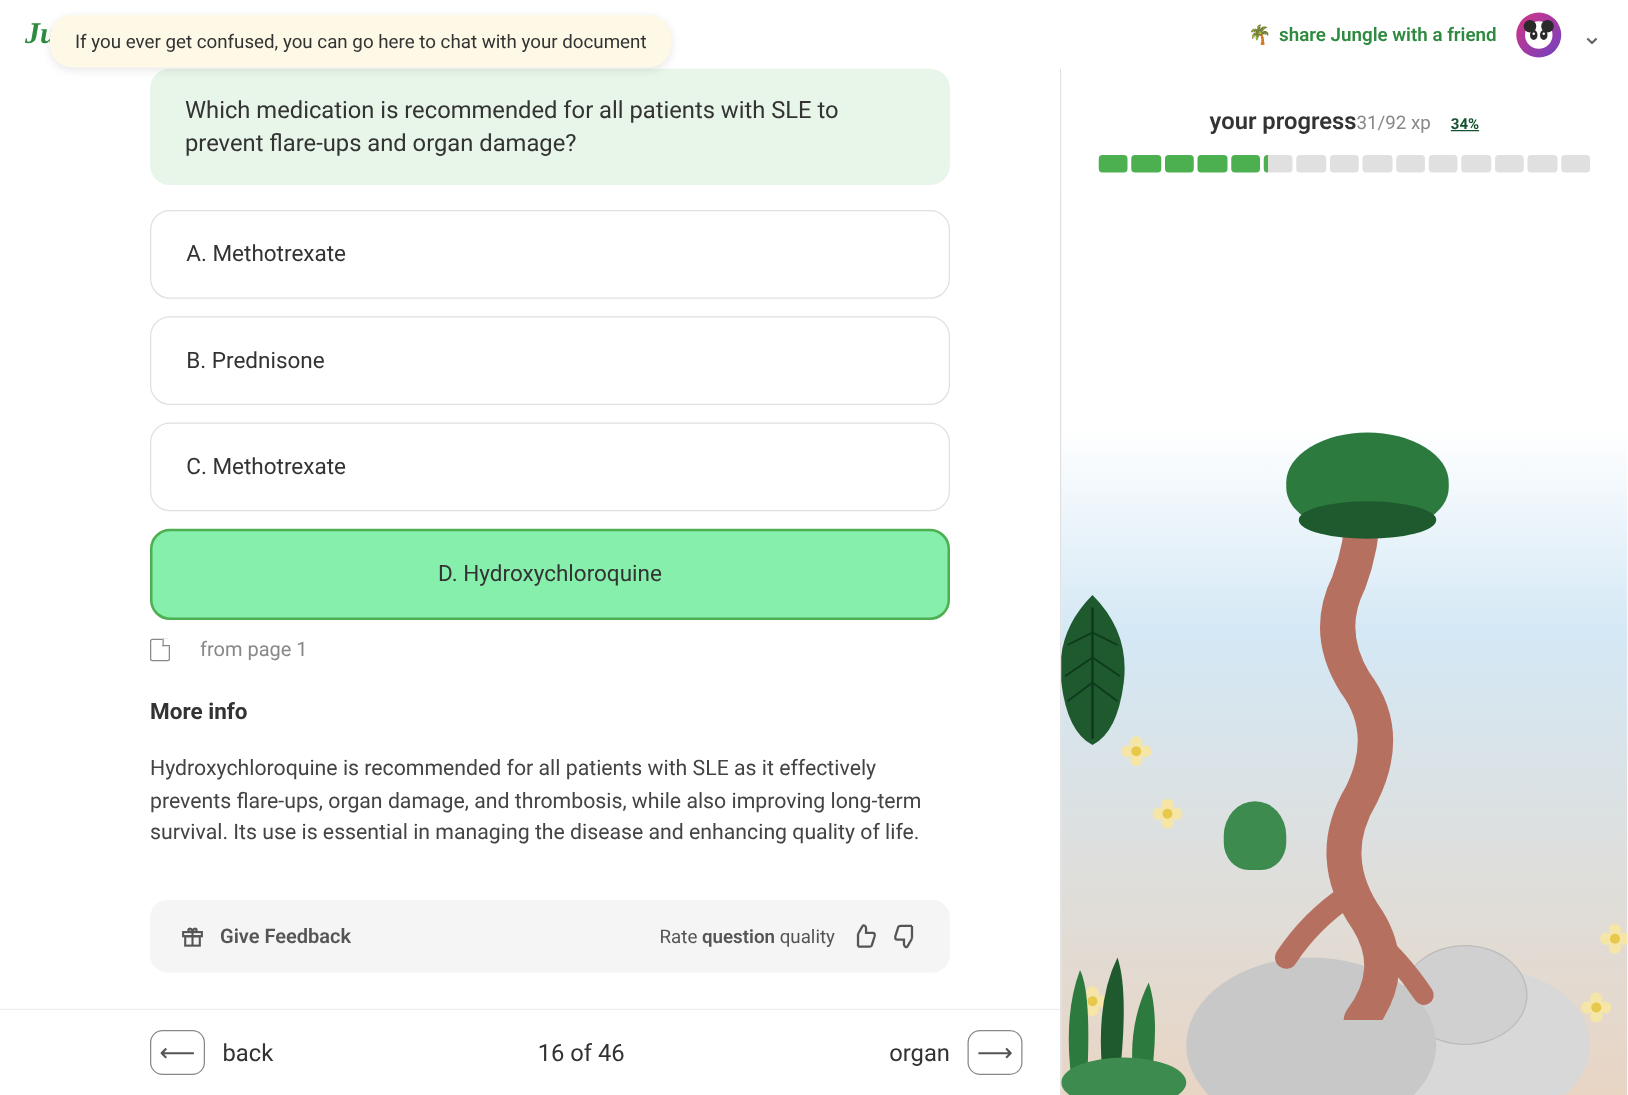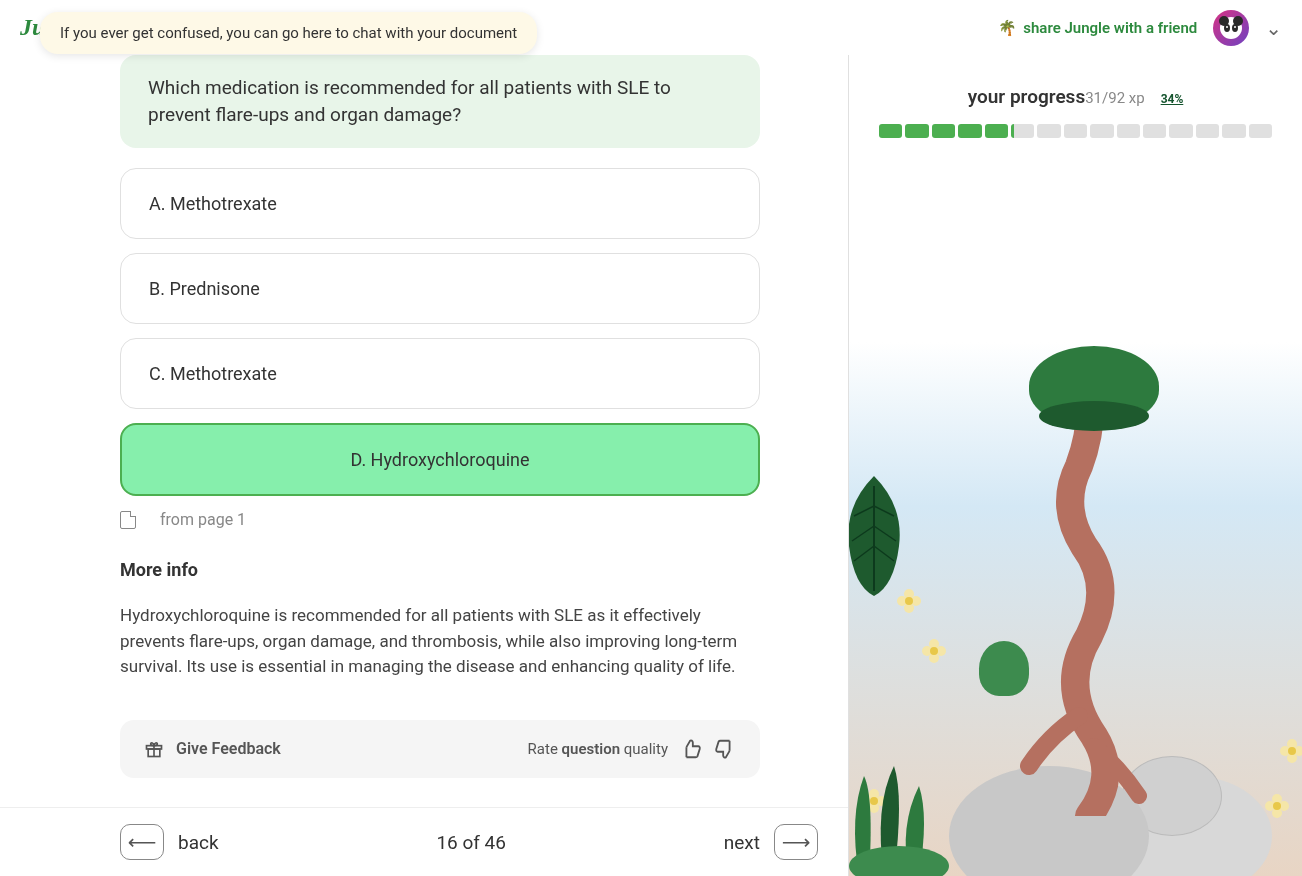--- a/index.html
+++ b/index.html
@@ -471,21 +471,21 @@
   </div>
 </div>
 
 <div class="nav-bar">
   <div class="nav-btn">
     <div class="nav-arrow-box">⟵</div>
     <span>back</span>
   </div>
   <div class="page-counter">16 of 46</div>
   <div class="nav-btn">
-    <span>next</span>
+    <span>organ</span>
     <div class="nav-arrow-box">⟶</div>
   </div>
 </div>
 
 <div class="sidebar">
   <div class="progress-section">
     <div class="progress-header">
       <div class="progress-title">your progress</div>
       <div class="progress-stats">
         <span class="xp-text">31/92 xp</span>

